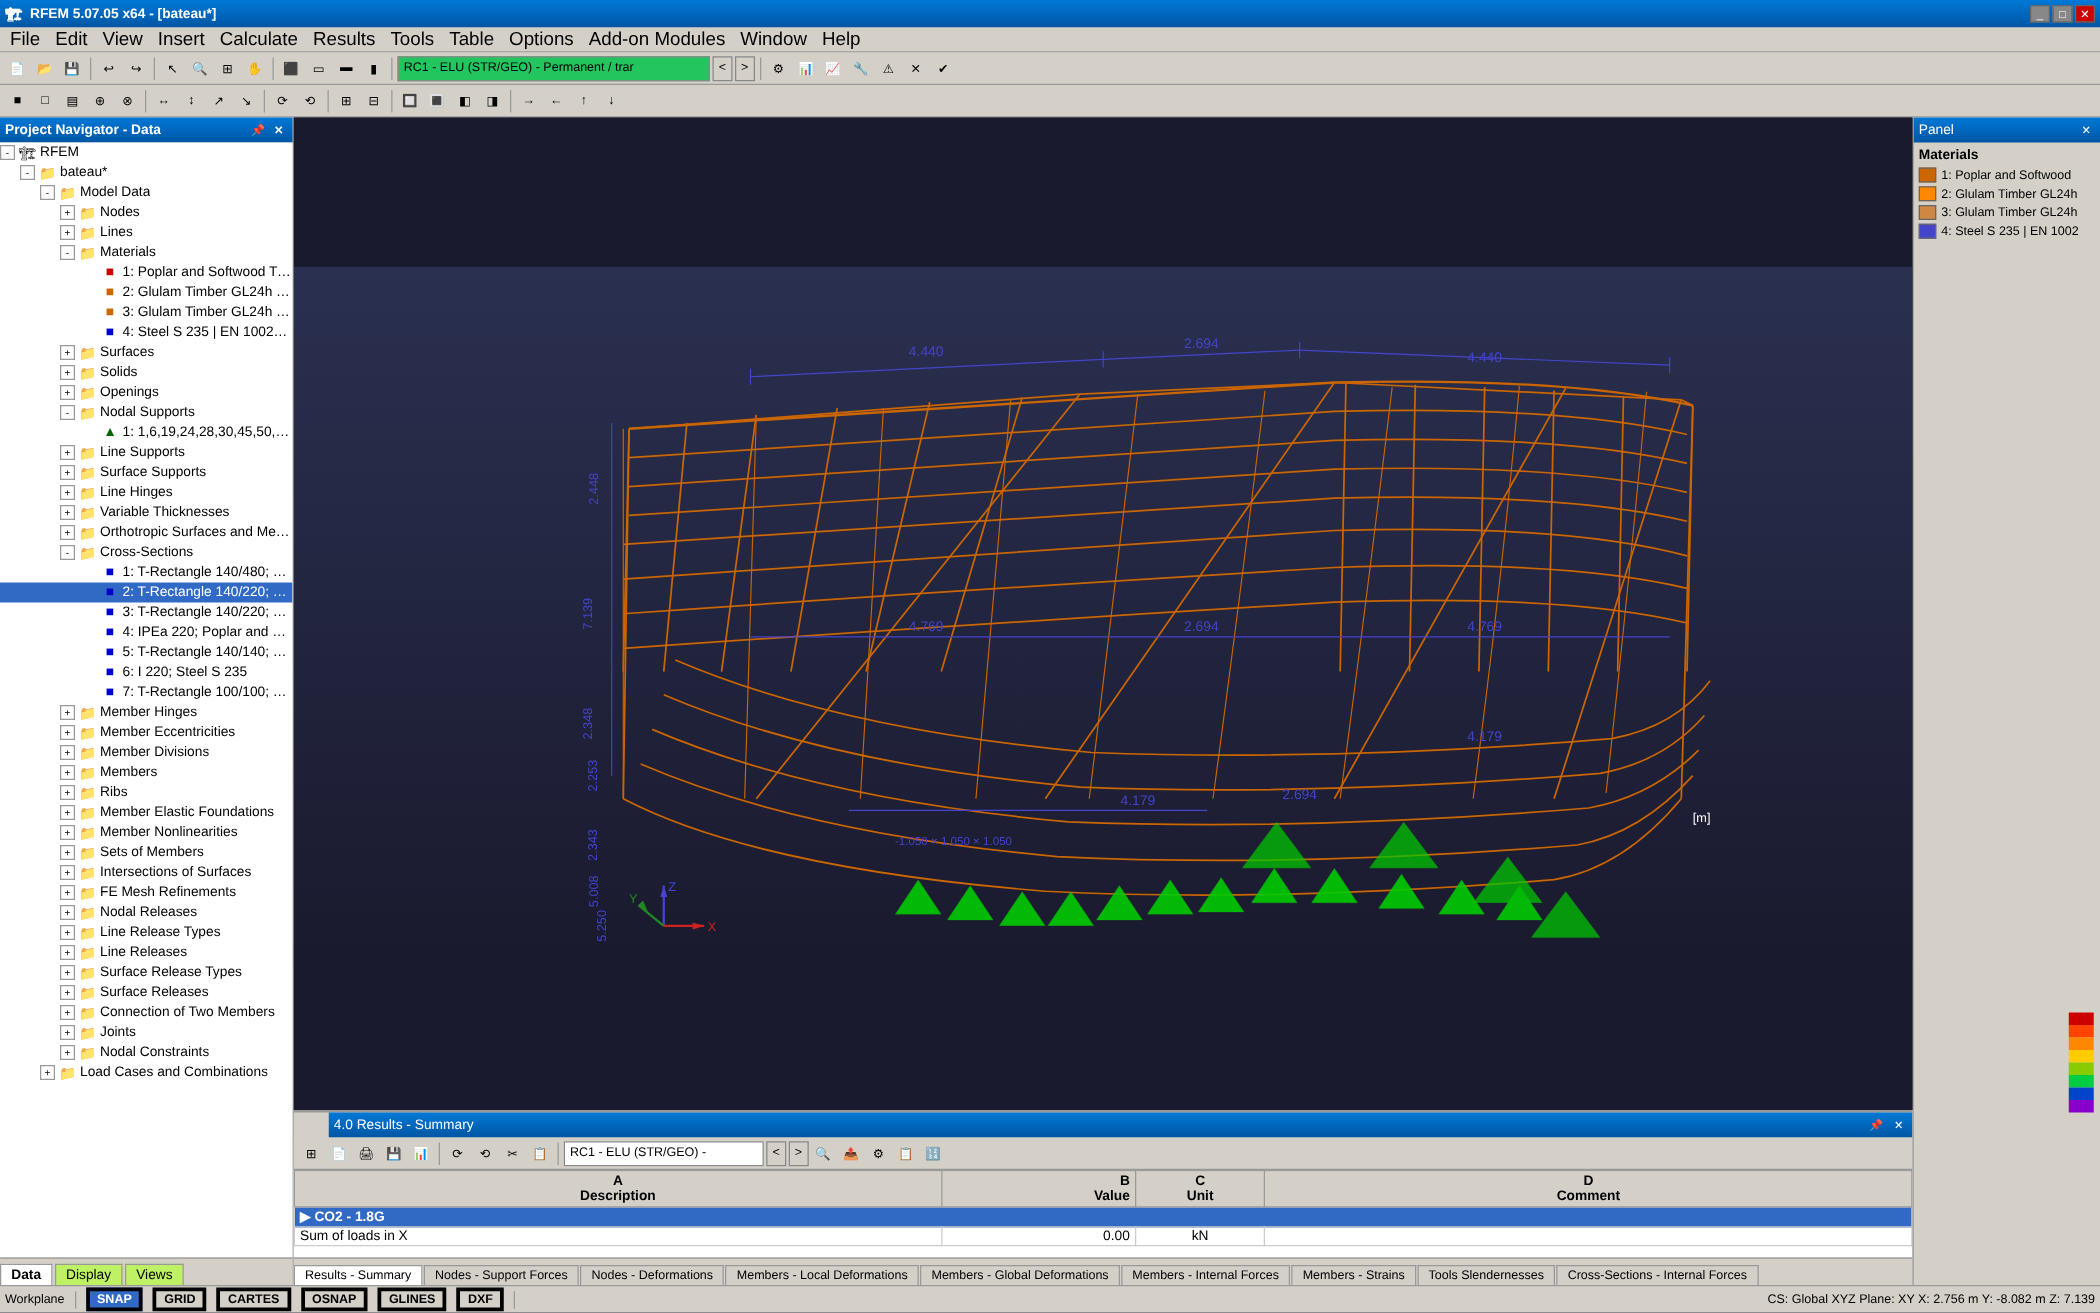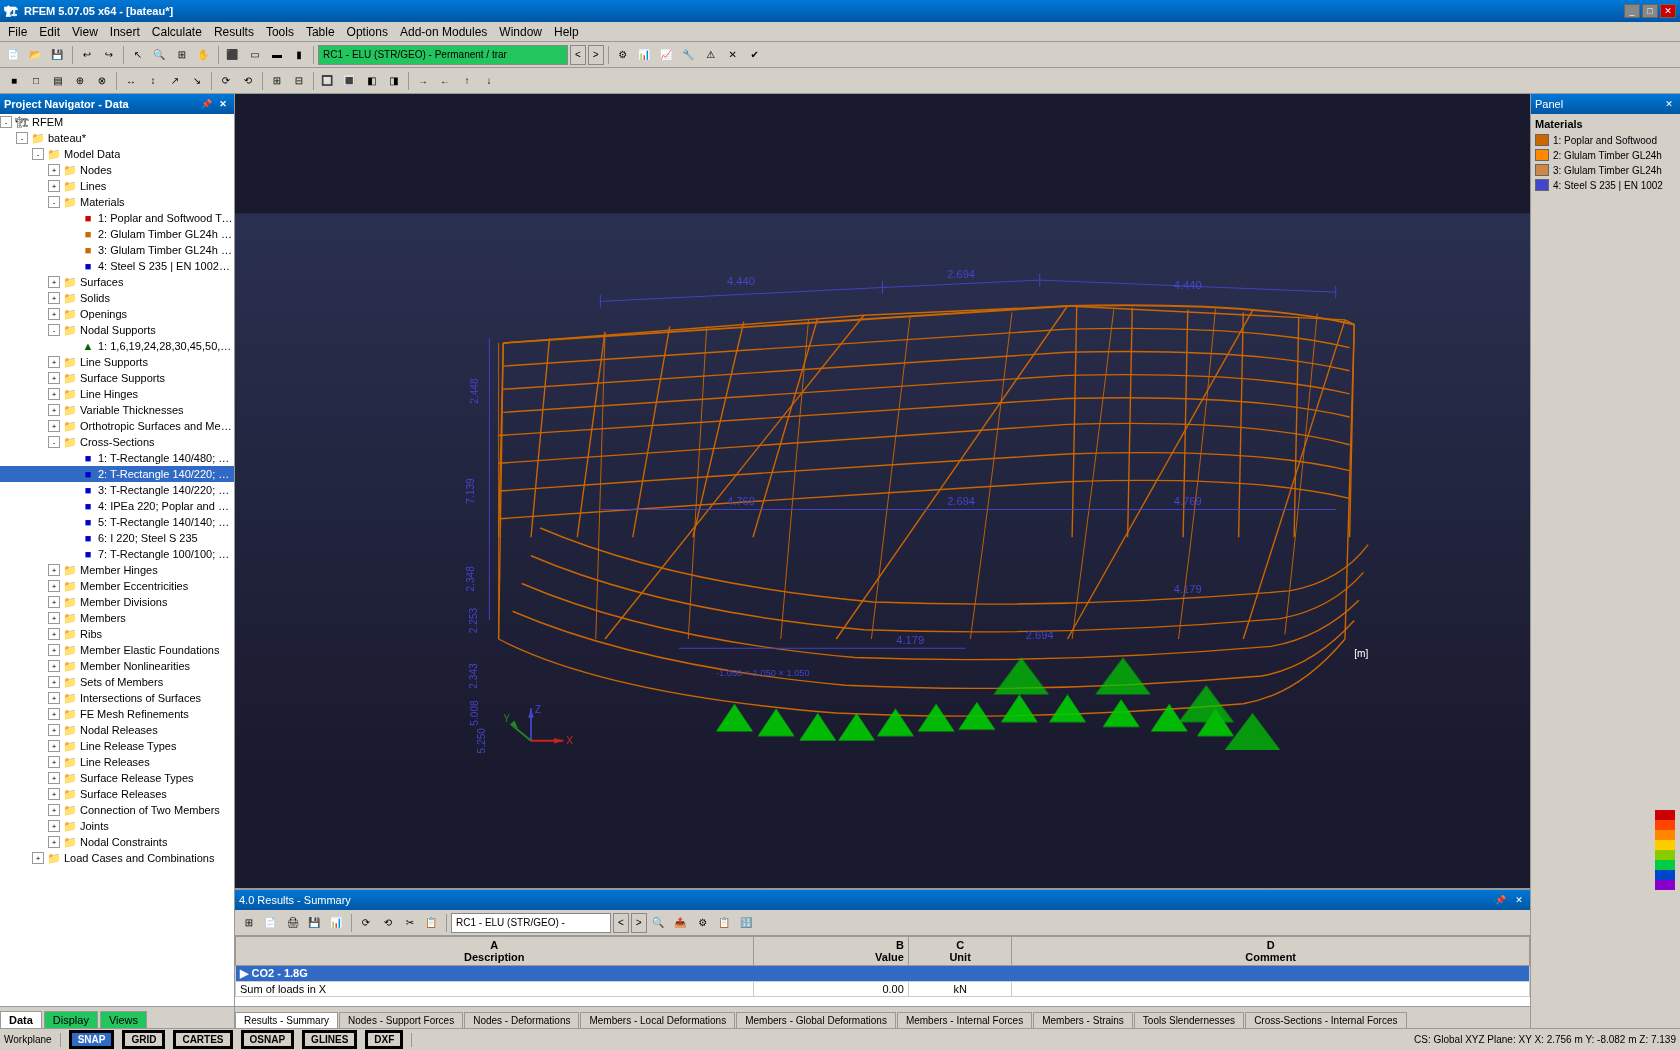--- a/index.html
+++ b/index.html
@@ -7,21 +7,21 @@
 
     
     #titlebar { height: 22px; background: linear-gradient(to bottom, #0078d7, #0056a3); display: flex; align-items: center; justify-content: space-between; padding: 0 4px; color: white; }
     #titlebar-left { display: flex; align-items: center; gap: 6px; font-size: 11px; font-weight: bold; }
     #titlebar-controls { display: flex; gap: 2px; }
     .title-btn { width: 16px; height: 14px; background: #888; border: 1px solid #666; font-size: 9px; display: flex; align-items: center; justify-content: center; cursor: pointer; color: white; }
     .title-btn.close { background: #c00; }
 
     
     #menubar { height: 20px; background: #d4d0c8; display: flex; align-items: center; padding: 0 2px; border-bottom: 1px solid #999; }
-    .menu-item { padding: 2px 6px; font-size: 12px; cursor: pointer; }
+    .menu-item { padding: 2px 6px; font-size: 15px; cursor: pointer; }
 
     
     #toolbar1 { height: 26px; background: #d4d0c8; display: flex; align-items: center; padding: 2px 4px; border-bottom: 1px solid #999; gap: 2px; flex-wrap: wrap; }
     #toolbar2 { height: 26px; background: #d4d0c8; display: flex; align-items: center; padding: 2px 4px; border-bottom: 1px solid #999; gap: 2px; }
     .toolbar-btn { width: 20px; height: 20px; background: #d4d0c8; border: 1px solid transparent; display: flex; align-items: center; justify-content: center; cursor: pointer; font-size: 10px; }
     .toolbar-sep { width: 1px; height: 18px; background: #999; margin: 0 2px; }
     .toolbar-combo { height: 20px; background: white; border: 1px solid #888; font-size: 10px; padding: 0 4px; min-width: 180px; }
 
     
     #main { display: flex; height: calc(1050px - 22px - 20px - 26px - 26px - 22px); }
@@ -34,32 +34,32 @@
     #tree-container { flex: 1; overflow-y: auto; background: white; }
     .tree-item { display: flex; align-items: center; padding: 1px 0; cursor: pointer; white-space: nowrap; overflow: hidden; text-overflow: ellipsis; min-height: 16px; }
     .tree-item.selected { background: #316ac5; color: white; }
     .tree-indent { display: inline-block; width: 16px; flex-shrink: 0; }
     .tree-expander { width: 12px; height: 12px; display: inline-flex; align-items: center; justify-content: center; font-size: 8px; flex-shrink: 0; border: 1px solid #999; background: white; margin-right: 2px; cursor: pointer; }
     .tree-icon { width: 16px; height: 14px; flex-shrink: 0; margin-right: 2px; display: flex; align-items: center; justify-content: center; }
     .tree-label { font-size: 11px; overflow: hidden; text-overflow: ellipsis; white-space: nowrap; }
 
     
     #panel-tabs { height: 22px; background: #d4d0c8; display: flex; align-items: flex-end; border-top: 1px solid #999; }
-    .panel-tab { padding: 2px 8px; font-size: 11px; cursor: pointer; background: #22c55e; border: 1px solid #999; border-bottom: none; margin-right: 2px; }
+    .panel-tab { padding: 2px 8px; font-size: 11px; cursor: pointer; background: #bef264; border: 1px solid #999; border-bottom: none; margin-right: 2px; }
     .panel-tab.active { background: white; font-weight: bold; }
 
     
     #center { flex: 1; display: flex; flex-direction: column; background: #888; }
 
     
     #view3d { flex: 1; background: #1a1a2e; position: relative; overflow: hidden; min-height: 300px; }
 
     
     #results-panel { height: 140px; background: #d4d0c8; border-top: 2px solid #999; display: flex; flex-direction: column; }
-    #results-header { height: 20px; background: linear-gradient(to bottom, #0078d7, #0056a3); color: white; display: flex; align-items: center; justify-content: space-between; padding: 0 4px; font-size: 11px; }
+    #results-header { height: 20px; background: linear-gradient(to bottom, #0078d7, #0056a3); color: white; display: flex; align-items: center; justify-content: space-between; padding: 0 4px; font-size: 11px; margin-left: 28px; }
     #results-toolbar { height: 26px; background: #d4d0c8; display: flex; align-items: center; padding: 2px 4px; gap: 2px; border-bottom: 1px solid #999; }
     #results-table { flex: 1; overflow: hidden; background: white; }
     table { width: 100%; border-collapse: collapse; font-size: 11px; }
     th { background: #d4d0c8; border: 1px solid #999; padding: 2px 4px; font-weight: bold; text-align: center; }
     td { border: 1px solid #ccc; padding: 1px 4px; }
     .col-a { width: 40%; }
     .col-b { width: 12%; text-align: right; }
     .col-c { width: 8%; text-align: center; }
     .col-d { width: 40%; }
     tr.selected-row td { background: #316ac5; color: white; }

